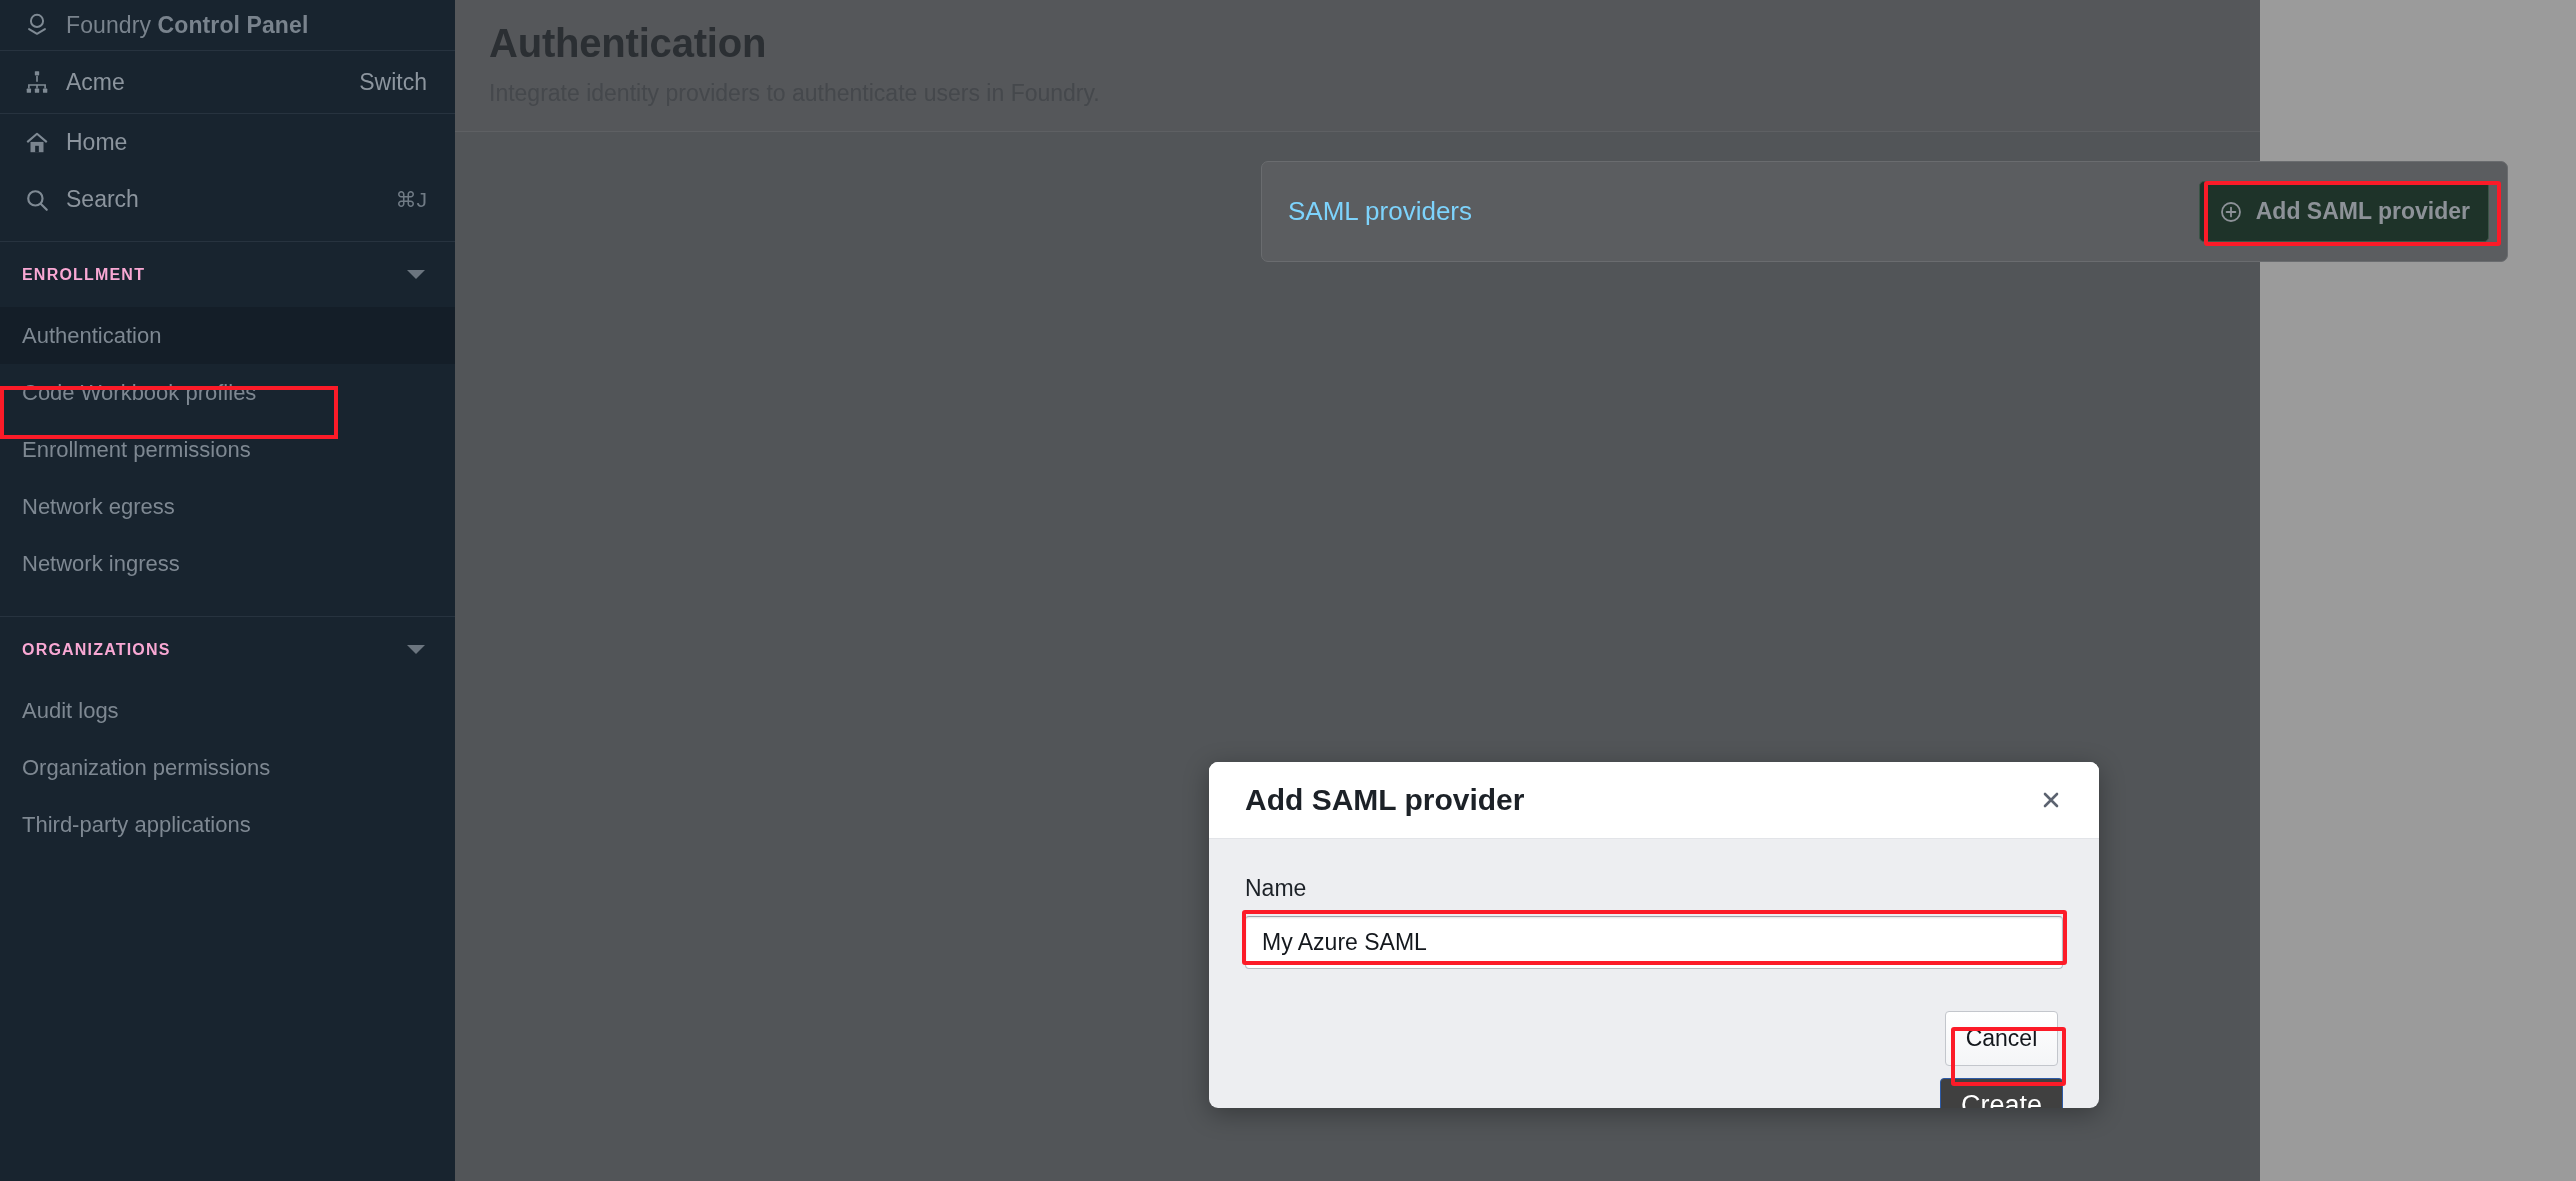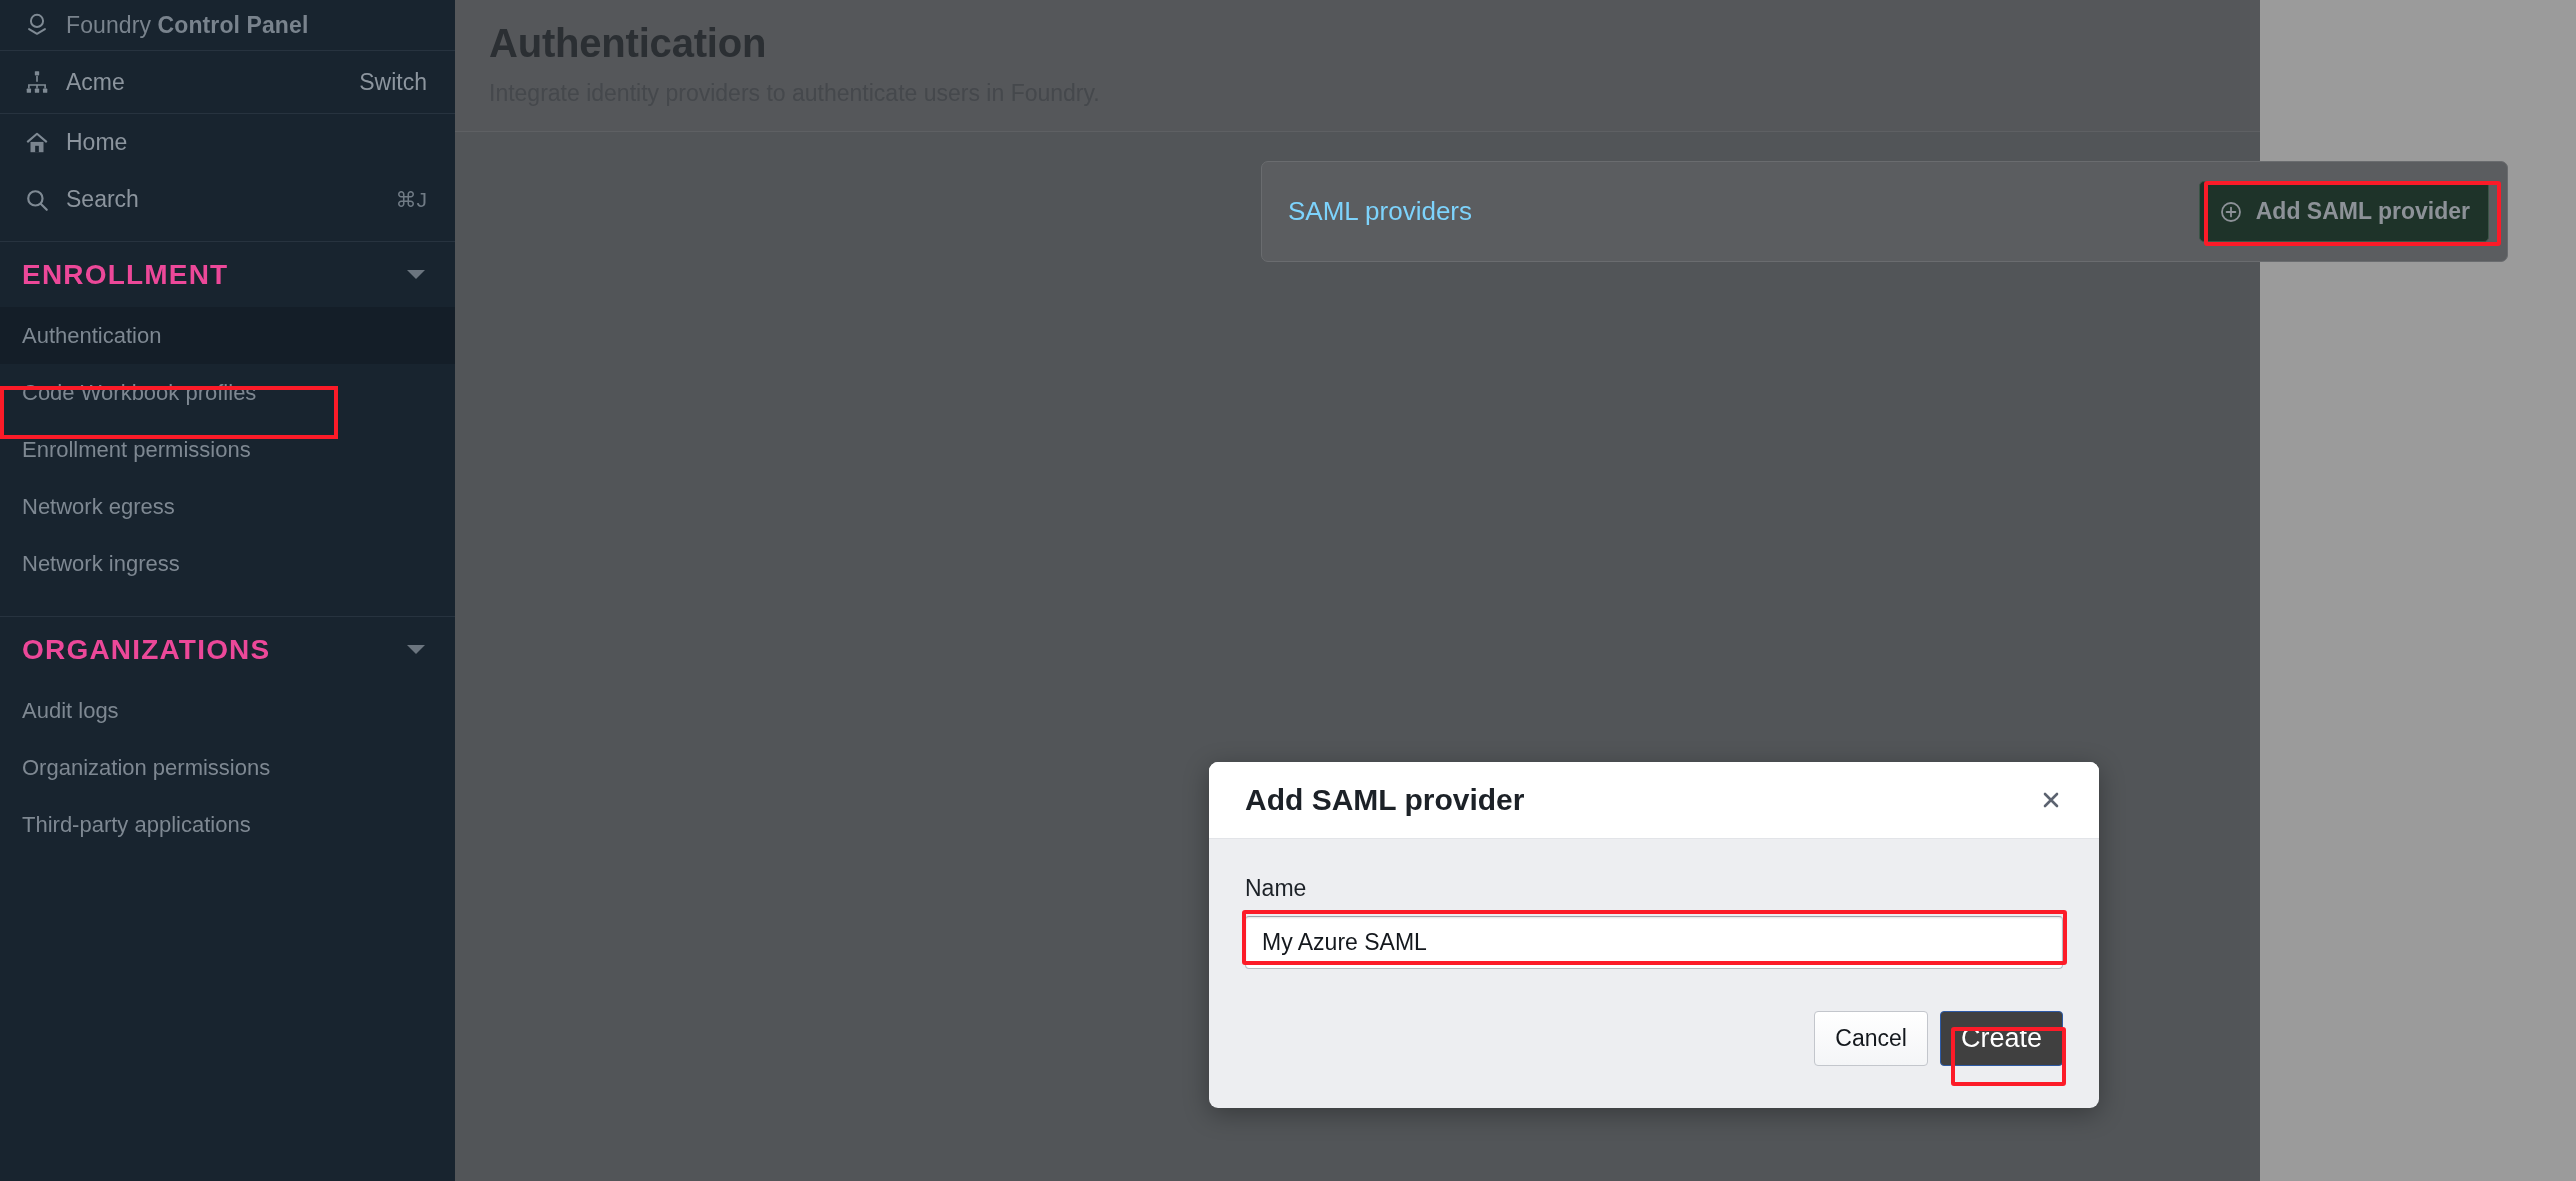--- a/index.html
+++ b/index.html
@@ -72,24 +72,24 @@
 
   .sb-divider { height: 1px; background: #27333f; margin-top: 13px; }
 
   .sb-section {
     height: 65px;
     display: flex;
     align-items: center;
     padding: 0 30px 0 22px;
   }
   .sb-section-label {
-    font-size: 28px;
+    font-size: 16px;
     font-weight: 700;
     letter-spacing: 1.2px;
-    color: #ec4899;
+    color: #f9a8d4;
     flex: 1;
   }
   .sb-caret {
     width: 0; height: 0;
     border-left: 9px solid transparent;
     border-right: 9px solid transparent;
     border-top: 9px solid #6b757f;
   }
 
   .sb-item {
@@ -237,20 +237,21 @@
     color: #14181d;
     box-shadow: inset 0 1px 2px rgba(16,22,26,.12);
   }
   .modal-footer {
     position: absolute;
     right: 36px;
     top: 249px;
     display: flex;
     gap: 12px;
     align-items: center;
+    flex-direction: column;
   }
   .btn-cancel {
     height: 55px;
     min-width: 111px;
     padding: 0 20px;
     background: linear-gradient(#ffffff, #f4f5f7);
     border: 1px solid #c3c6cc;
     border-radius: 4px;
     font-size: 23px;
     color: #14181d;

